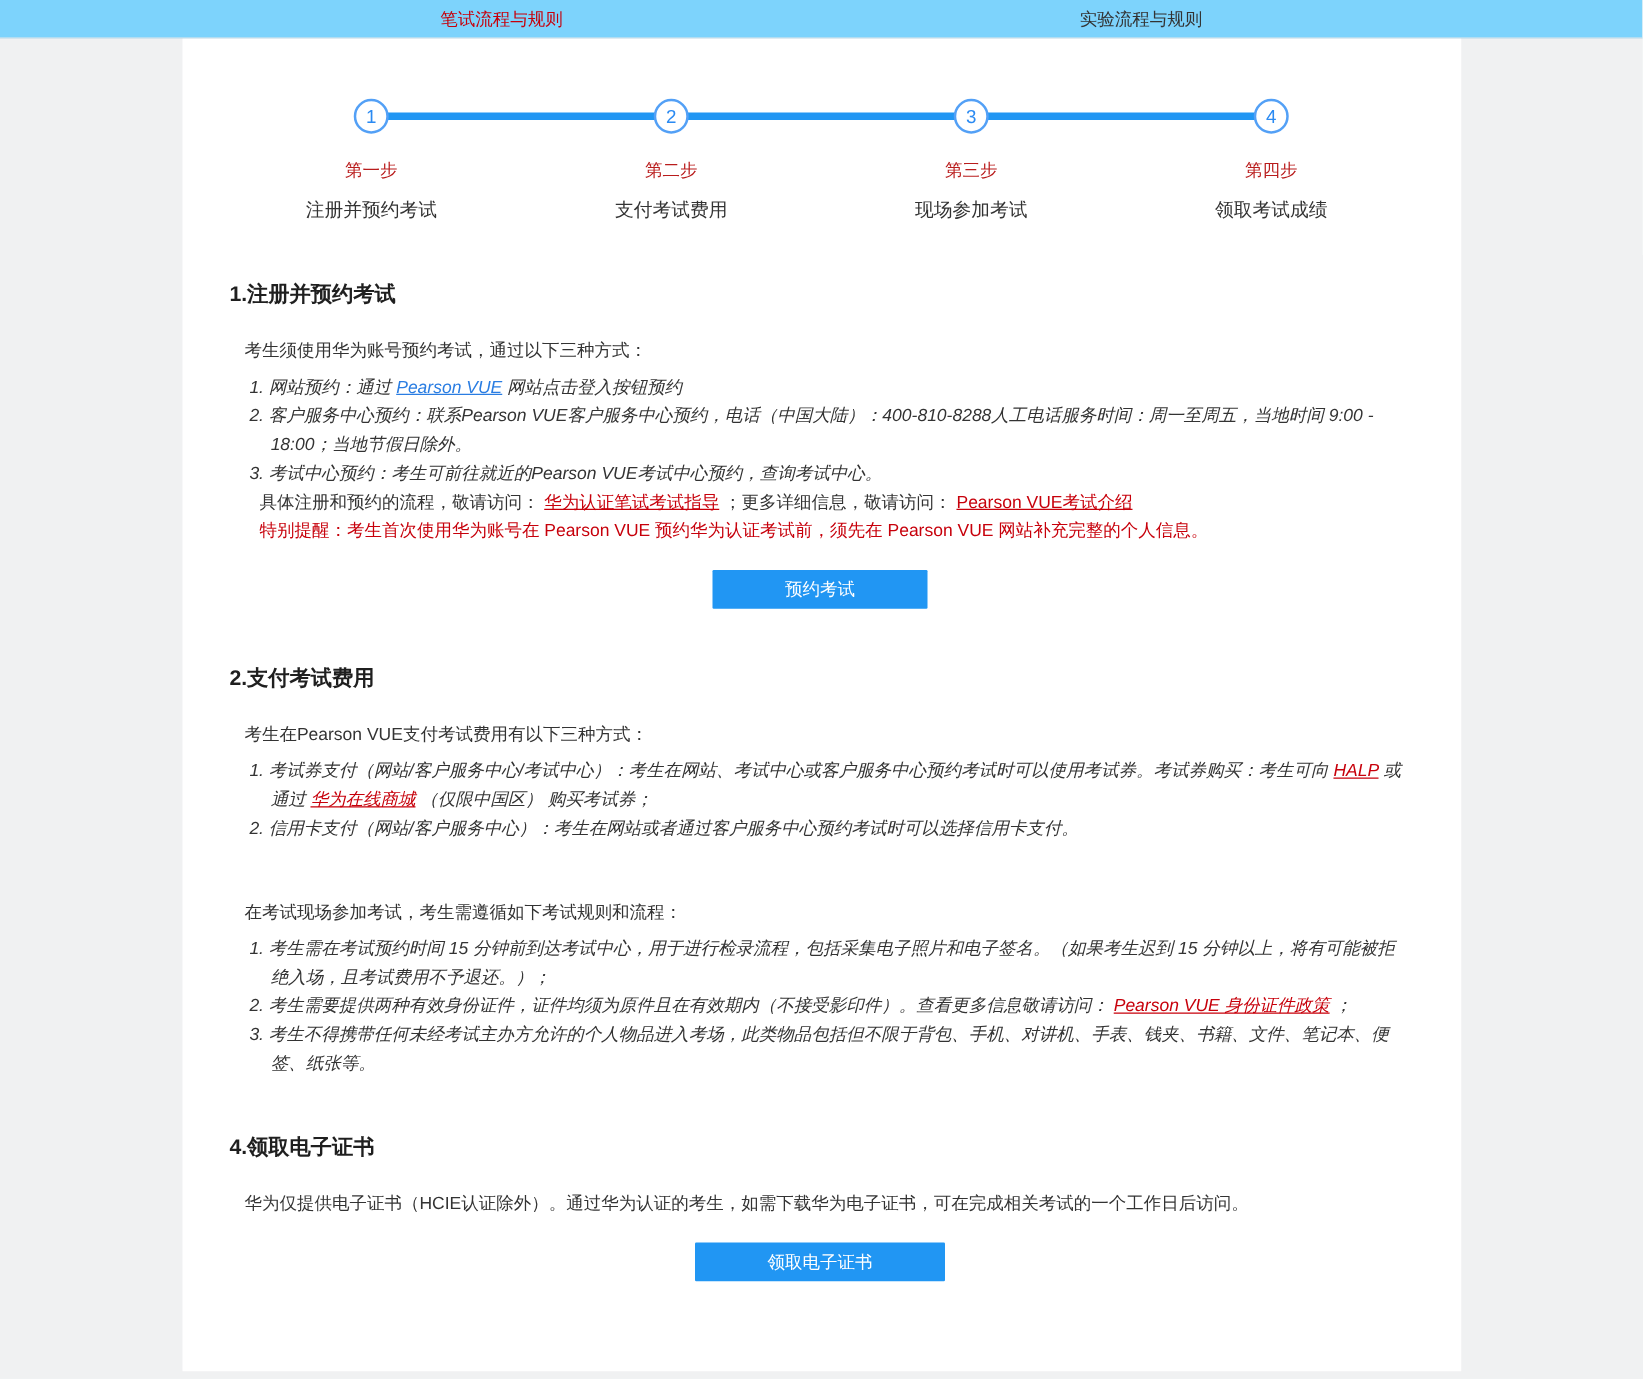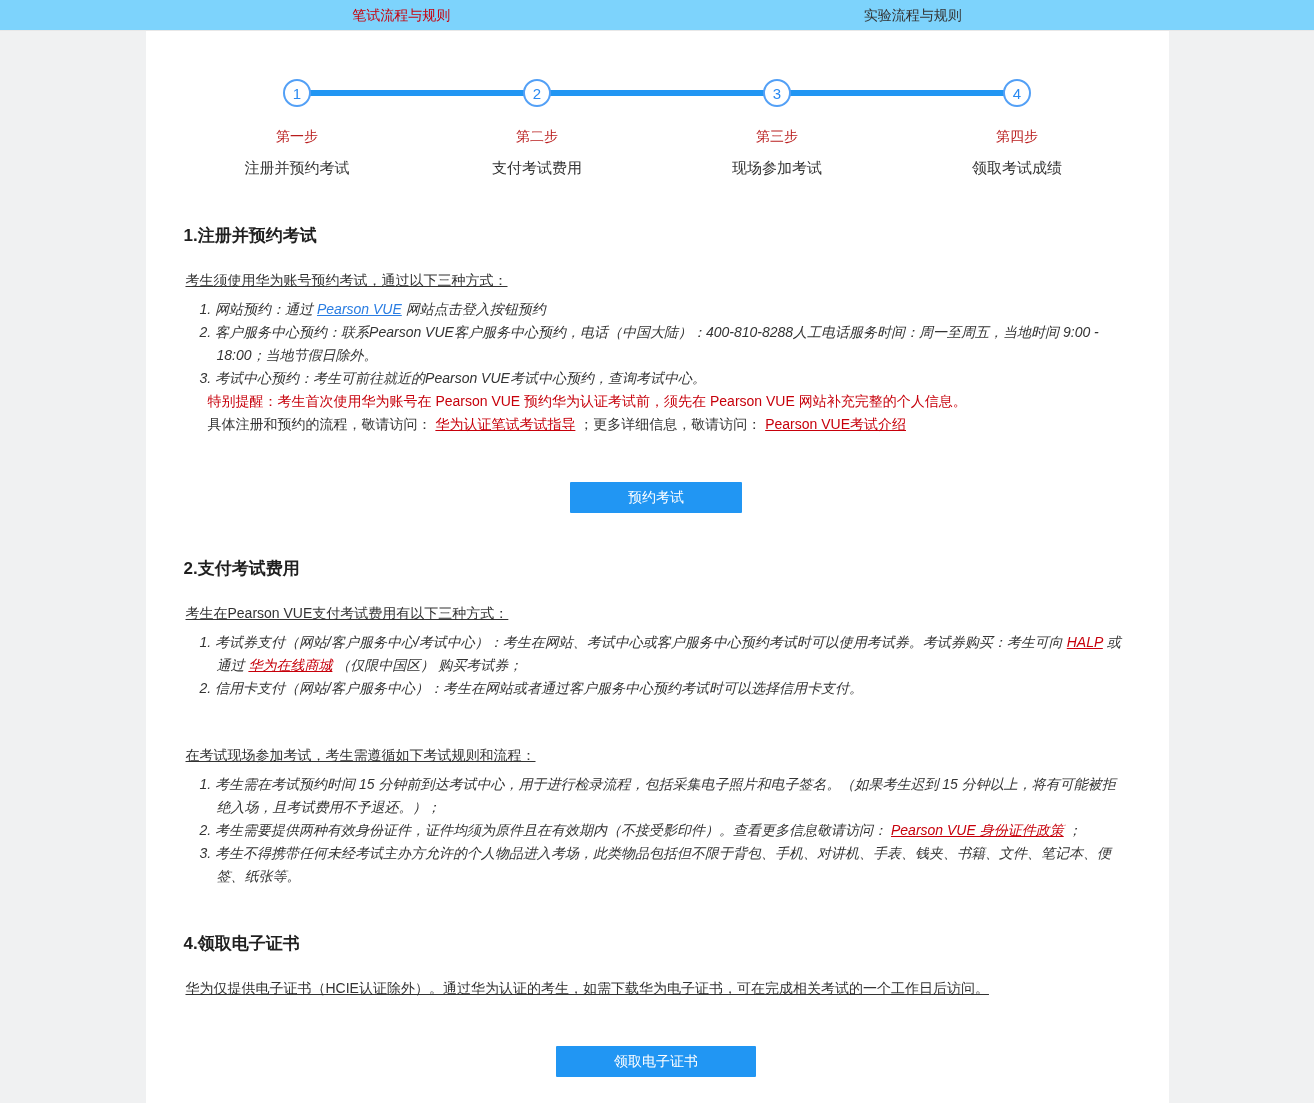--- a/index.html
+++ b/index.html
@@ -82,38 +82,38 @@
   
   .sections { padding: 0 40px 0 38px; color: #333; font-size: 14px; }
   .section { margin-top: 44px; }
   .section:first-child { margin-top: 46px; }
   .section-heading {
     margin: 0;
     font-size: 17px;
     font-weight: bold;
     color: #1f1f1f;
   }
-  .section-intro { margin: 22px 2px 0; line-height: 23px; text-decoration: underline; }
+  .section-intro { margin: 22px 12px 0; line-height: 23px; }
   .section-list {
     margin: 6px 0 0;
     padding: 0 0 0 16px;
     list-style: none;
     font-style: italic;
   }
   .section-list li {
     line-height: 23px;
     padding-left: 17px;
     text-indent: -17px;
   }
   .notes { margin: 0; }
   .note { padding-left: 24px; line-height: 23px; }
   .red-text { color: #c7000b; }
   a.blue-link { color: #2a7de2; text-decoration: underline; cursor: pointer; }
   a.red-link  { color: #c7000b; text-decoration: underline; cursor: pointer; }
-  .button-row { text-align: center; margin-top: 46px; }
+  .button-row { text-align: center; margin-top: 20px; }
   .primary-btn {
     background: #2196f3;
     color: #fff;
     border: none;
     border-radius: 1px;
     font-size: 14px;
     height: 31px;
     padding: 0 58px;
     cursor: pointer;
     font-family: inherit;
@@ -158,22 +158,22 @@
   <div class="sections" id="sections">
       <section class="section">
     <h2 class="section-heading">1.注册并预约考试</h2>
     <p class="section-intro">考生须使用华为账号预约考试，通过以下三种方式：</p>
     <ol class="section-list">
           <li><span class="marker">1.</span> <span>网站预约：通过 </span><a class="blue-link">Pearson VUE</a><span> 网站点击登入按钮预约</span></li>
           <li><span class="marker">2.</span> <span>客户服务中心预约：联系Pearson VUE客户服务中心预约，电话（中国大陆）：400-810-8288人工电话服务时间：周一至周五，当地时间 9:00 - 18:00；当地节假日除外。</span></li>
           <li><span class="marker">3.</span> <span>考试中心预约：考生可前往就近的Pearson VUE考试中心预约，查询考试中心。</span></li>
         </ol>
     <div class="notes">
+          <div class="note"><span>具体注册和预约的流程，敬请访问： </span><a class="red-link">华为认证笔试考试指导</a><span> ；更多详细信息，敬请访问： </span><a class="red-link">Pearson VUE考试介绍</a></div>
           <div class="note"><span class="red-text">特别提醒：考生首次使用华为账号在 Pearson VUE 预约华为认证考试前，须先在 Pearson VUE 网站补充完整的个人信息。</span></div>
-          <div class="note"><span>具体注册和预约的流程，敬请访问： </span><a class="red-link">华为认证笔试考试指导</a><span> ；更多详细信息，敬请访问： </span><a class="red-link">Pearson VUE考试介绍</a></div>
         </div>
     <div class="button-row">
       <button class="primary-btn">预约考试</button>
     </div>
   </section>
       <section class="section">
     <h2 class="section-heading">2.支付考试费用</h2>
     <p class="section-intro">考生在Pearson VUE支付考试费用有以下三种方式：</p>
     <ol class="section-list">
           <li><span class="marker">1.</span> <span>考试券支付（网站/客户服务中心/考试中心）：考生在网站、考试中心或客户服务中心预约考试时可以使用考试券。考试券购买：考生可向 </span><a class="red-link">HALP</a><span> 或通过 </span><a class="red-link">华为在线商城</a><span> （仅限中国区） 购买考试券；</span></li>

